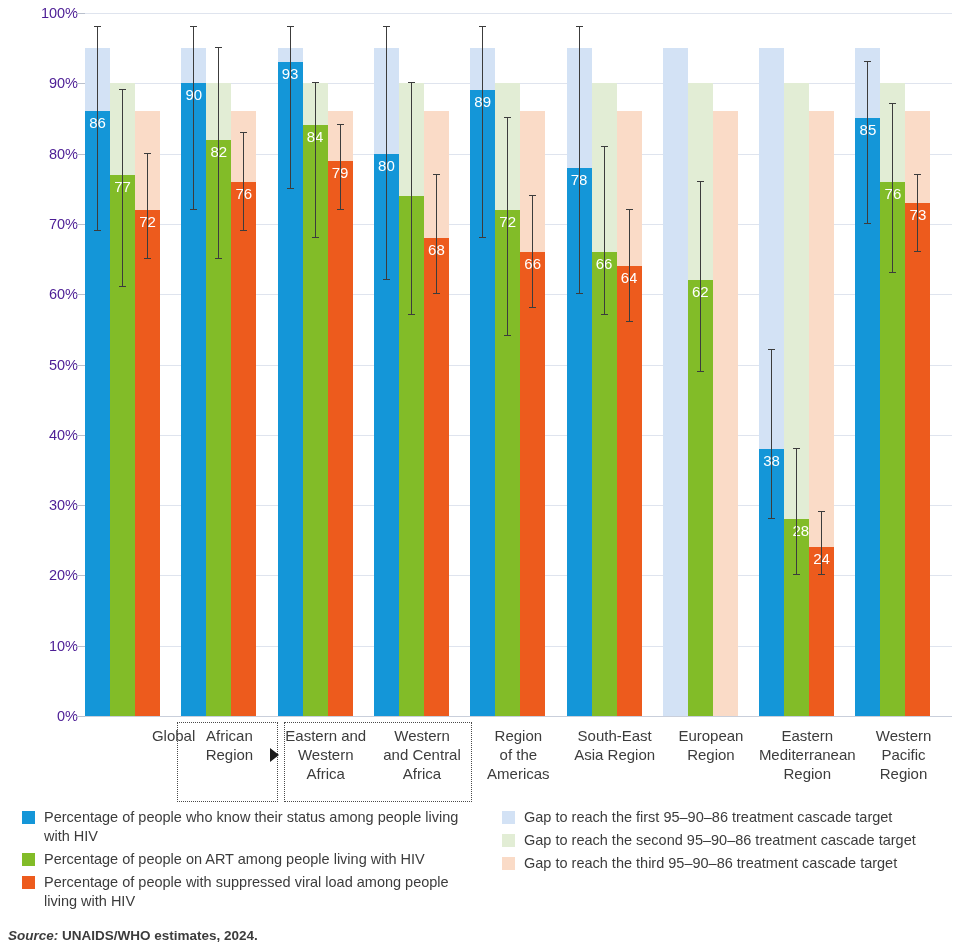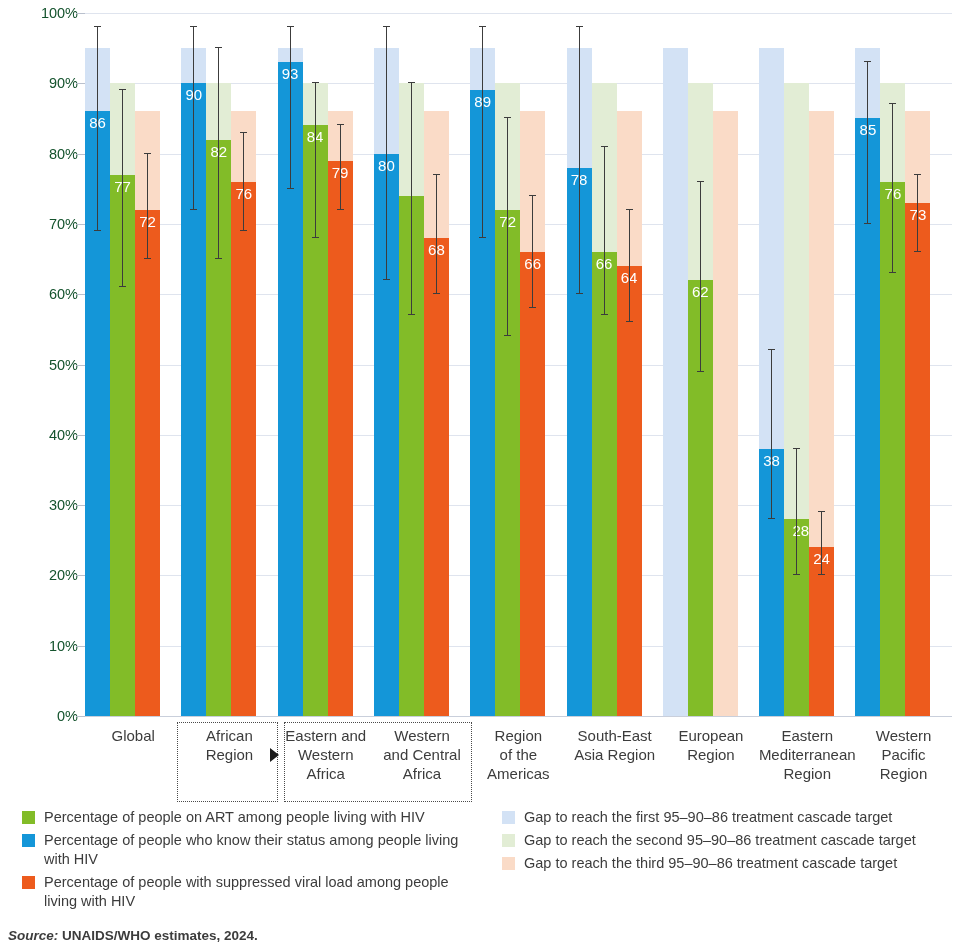--- a/index.html
+++ b/index.html
@@ -34,21 +34,21 @@
   }
   .gridline.axis-base{
     background:#c9cfdb;
   }
 
   .ytick{
     position:absolute;
     right:962px;           
     text-align:right;
     font-size:14.5px;
-    color:#14532d;
+    color:#4c1d95;
     white-space:nowrap;
   }
   #ylabels{
     position:absolute;
     left:0; top:0; width:78px; height:800px;
   }
   #ylabels .ytick{
     position:absolute;
     right:0;
     transform:translateY(-50%);
@@ -431,21 +431,21 @@
           <div class="valbar" style="height: 513.19px; background: rgb(237, 91, 29);"></div>
           <div class="barlabel" style="bottom: 494.19px;">73</div>
           <div class="errbar" style="bottom: 463.98px; height: 77.33px;"></div>
           <div class="errcap" style="bottom: 463.98px;"></div>
           <div class="errcap" style="bottom: 541.31px;"></div>
         </div>
       </div>
     </div>
 
   <div id="xlabels">
-      <div class="xlabel" style="left: 71px; width: 124.3px;">
+      <div class="xlabel" style="left: 71px; width: 124.3px; text-align: right;">
         <div>Global</div>
       </div>
       <div class="xlabel" style="left: 167.3px; width: 124.3px;">
         <div>African</div>
         <div>Region</div>
       </div>
       <div class="xlabel" style="left: 263.6px; width: 124.3px;">
         <div>Eastern and</div>
         <div>Western</div>
         <div>Africa</div>
@@ -481,26 +481,26 @@
       <div class="dotbox" style="left: 177.3px; top: 0px; width: 100.3px; height: 80px;"></div>
       <div class="dotbox" style="left: 283.6px; top: 0px; width: 188.6px; height: 80px;"></div>
       <div class="arrow-marker" style="left: 269.6px; top: 26px;"></div>
     </div>
 
 </div>
 
 <div id="legend">
   <div class="legend-col" id="legend-left" style="left:22px;width:450px;">
       <div class="legend-row">
+        <span class="swatch" style="background: rgb(20, 150, 216);"></span>
+        <span class="legend-text">Percentage of people who know their status among people living with HIV</span>
+      </div>
+      <div class="legend-row">
         <span class="swatch" style="background: rgb(130, 188, 40);"></span>
         <span class="legend-text">Percentage of people on ART among people living with HIV</span>
-      </div>
-      <div class="legend-row">
-        <span class="swatch" style="background: rgb(20, 150, 216);"></span>
-        <span class="legend-text">Percentage of people who know their status among people living with HIV</span>
       </div>
       <div class="legend-row">
         <span class="swatch" style="background: rgb(237, 91, 29);"></span>
         <span class="legend-text">Percentage of people with suppressed viral load among people living with HIV</span>
       </div>
     </div>
   <div class="legend-col" id="legend-right" style="left:502px;width:450px;">
       <div class="legend-row">
         <span class="swatch" style="background: rgb(211, 226, 245);"></span>
         <span class="legend-text">Gap to reach the first 95–90–86 treatment cascade target</span>

